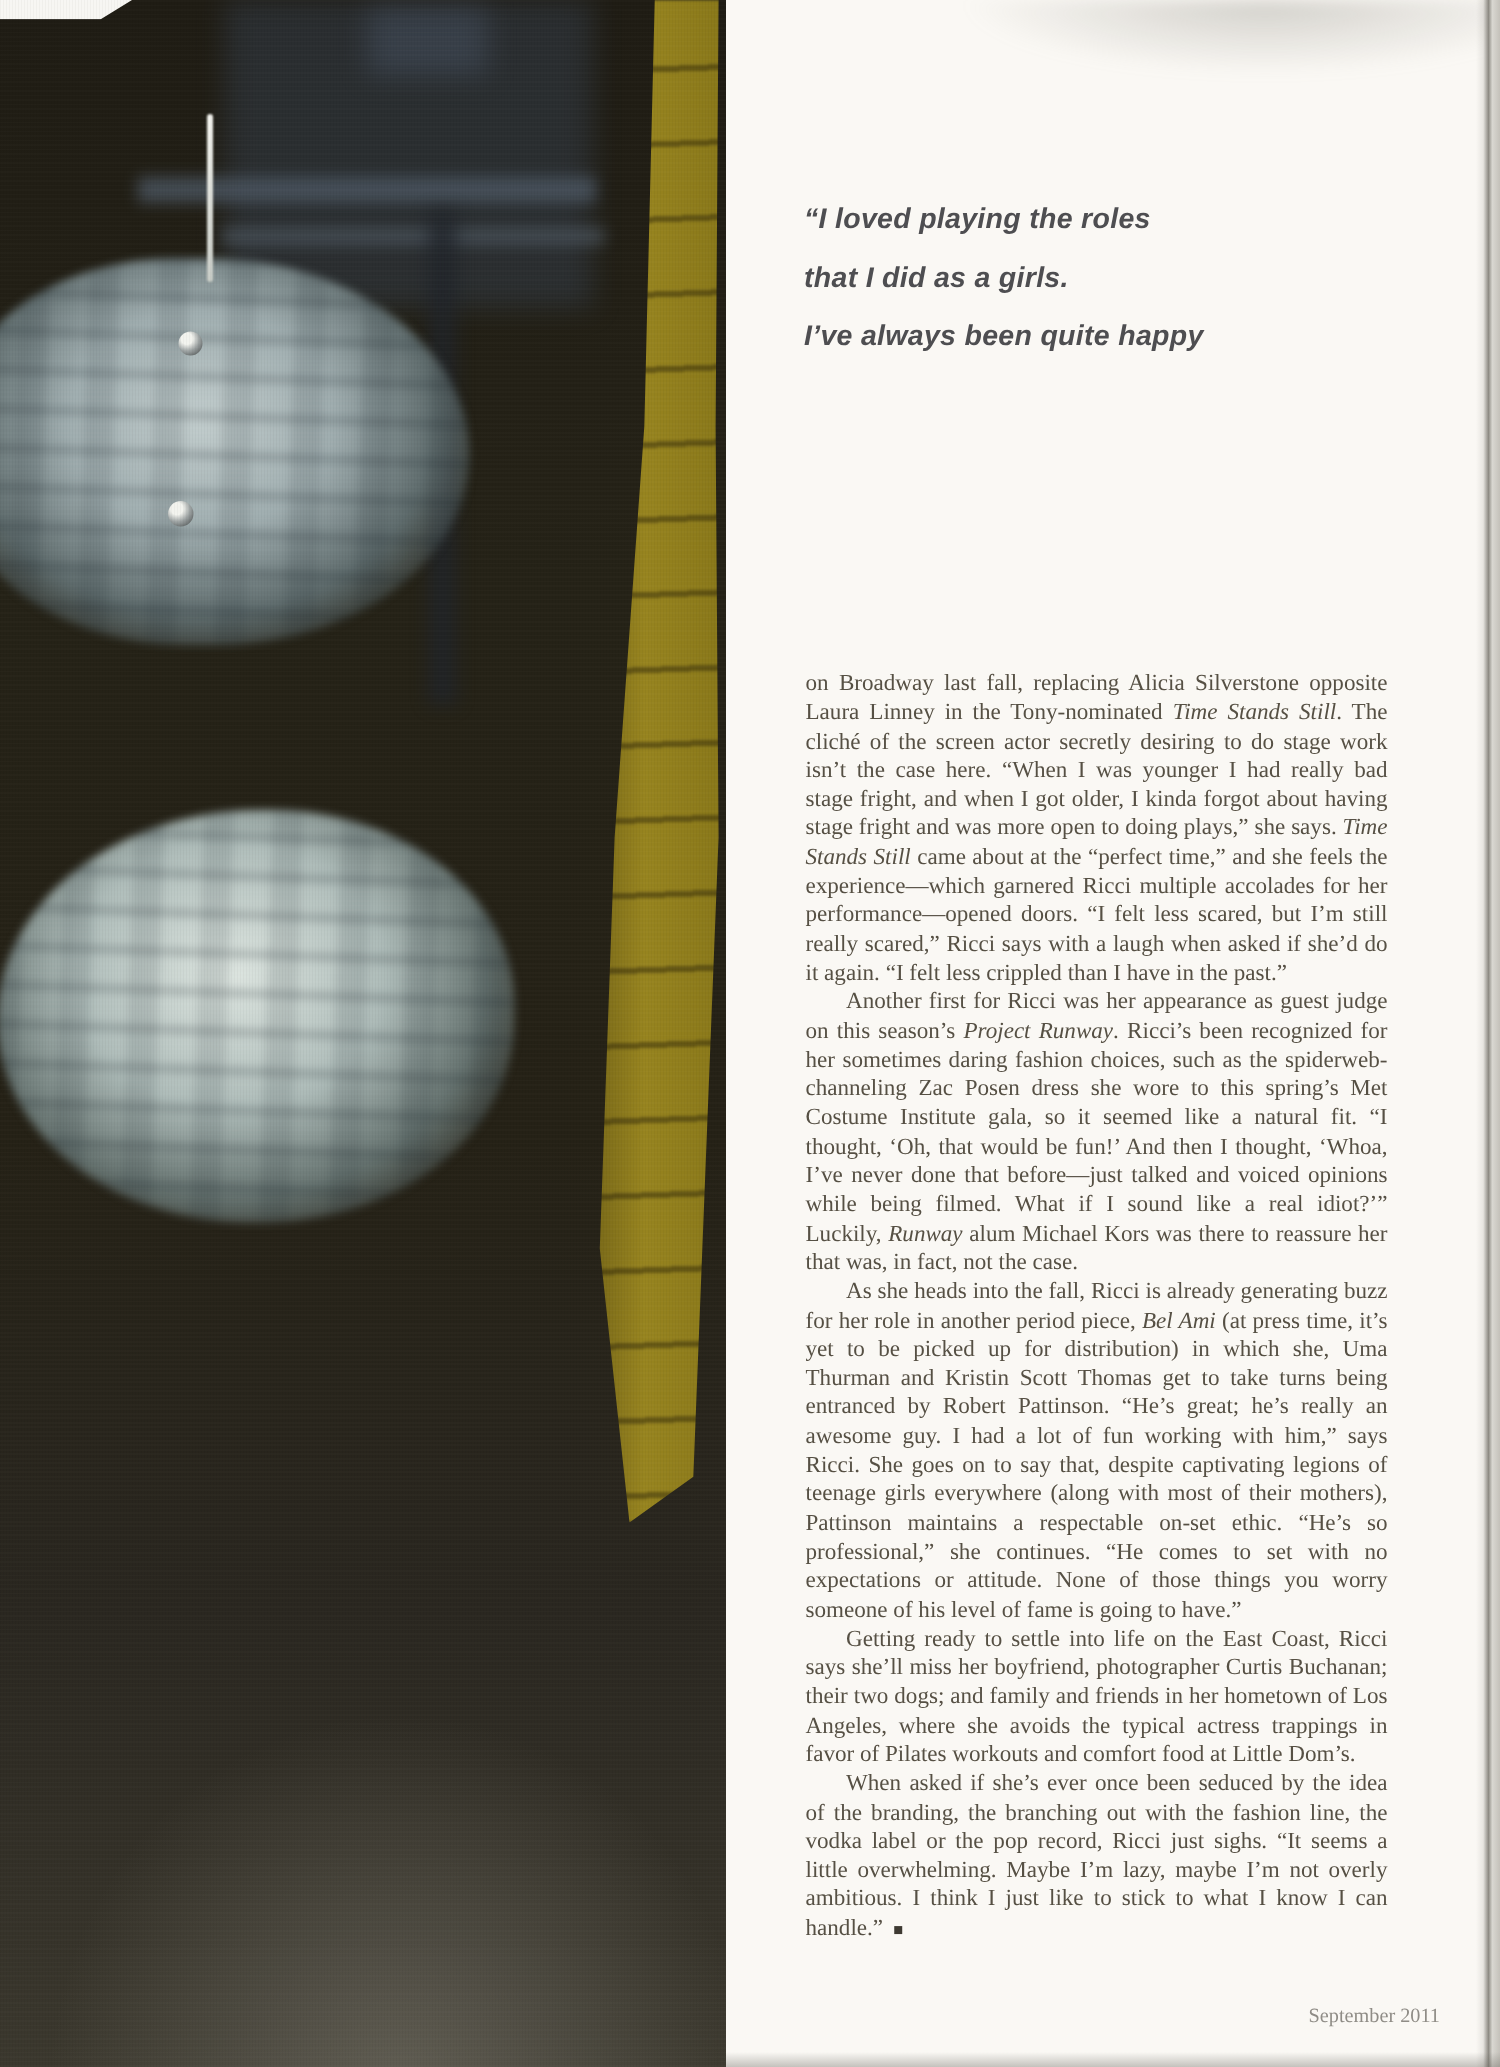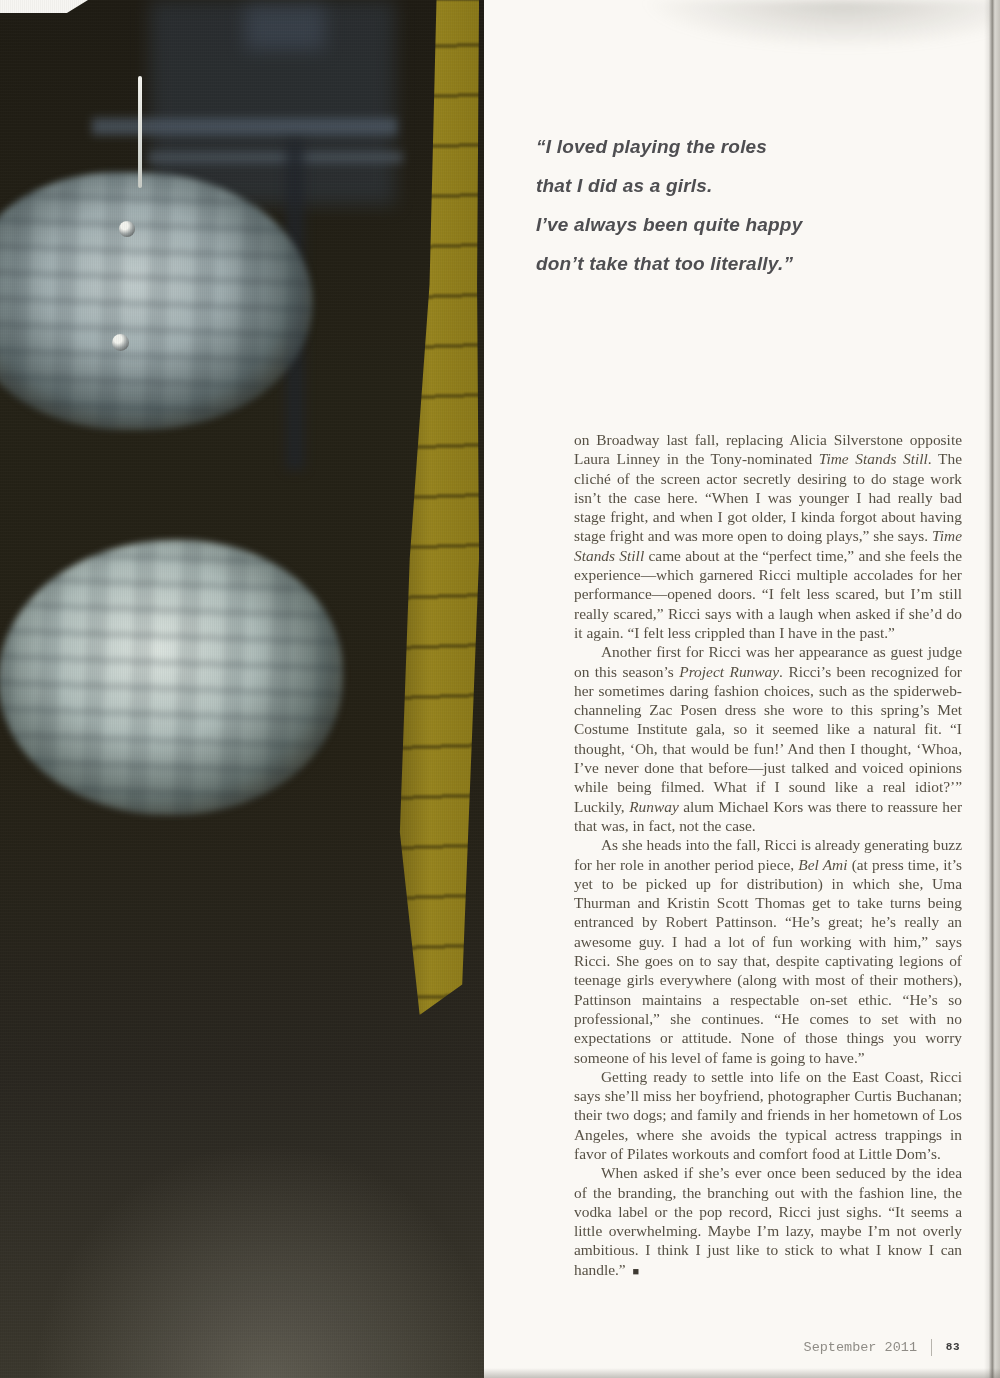--- a/index.html
+++ b/index.html
@@ -68,35 +68,35 @@
   .pull-quote{
     position:absolute;left:536px;top:127px;width:420px;
     font-family:"Liberation Sans", sans-serif;
     font-weight:bold;font-style:italic;
     font-size:19px;line-height:39px;letter-spacing:.2px;
     color:var(--quote-ink,#4e4e51);
   }
 
   
   .article{
-    position:absolute;left:537px;top:430px;width:388px;
+    position:absolute;left:537px;top:446px;width:388px;
     font-size:15.4px;line-height:19.3px;text-align:justify;
     color:var(--body-ink,#565044);
-    margin-left:37px;
   }
   .para{margin:0;text-indent:0;}
   .para.indent{text-indent:27px;}
   .para em{font-style:italic;}
   .end-mark{font-size:11px;letter-spacing:0;color:#3e3a32;padding-left:3px;}
 
   
   .footer{
     position:absolute;right:40px;top:1336px;height:22px;
-    display:flex;align-items:center;gap:9px;
-    font-family:Liberation Mono, monospace;
+    display:flex;align-items:center;gap:24px;
+    font-family:Liberation Serif, serif;
+    flex-direction:column;
   }
   .footer-issue{color:var(--footer-gray,#8f8c86);font-size:13.5px;}
   .footer-sep{color:#aeaba4;font-size:18px;font-weight:300;transform:scaleX(.6);}
   .footer-num{color:var(--page-number-ink,#3c3c3c);font-weight:bold;font-size:11px;letter-spacing:.5px;}
 
   
   .edge-right{
     position:absolute;right:0;top:0;width:16px;height:1378px;
     background:linear-gradient(90deg,
       rgba(0,0,0,0) 0%, rgba(125,122,115,.15) 30%,
@@ -133,21 +133,20 @@
   <div class="ph-layer ph-wood"></div>
   <div class="ph-layer ph-bottom-glow"></div>
   <div class="ph-layer ph-corner-sliver"></div>
   <div class="ph-layer ph-grain"></div>
 </div>
 
 <div class="pull-quote">
     <div class="pq-line">“I loved playing the roles</div>
     <div class="pq-line">that I did as a girls.</div>
     <div class="pq-line">I’ve always been quite happy</div>
-    <div class="pq-line">don’t take that too literally.”</div>
   </div>
 
 <div class="article">
     <p class="para"><span>on Broadway last fall, replacing Alicia Silverstone opposite Laura Linney in the Tony-nominated </span><em>Time Stands Still</em><span>. The cliché of the screen actor secretly desiring to do stage work isn’t the case here. “When I was younger I had really bad stage fright, and when I got older, I kinda forgot about having stage fright and was more open to doing plays,” she says. </span><em>Time Stands Still</em><span> came about at the “perfect time,” and she feels the experience—which garnered Ricci multiple accolades for her performance—opened doors. “I felt less scared, but I’m still really scared,” Ricci says with a laugh when asked if she’d do it again. “I felt less crippled than I have in the past.”</span></p>
     <p class="para indent"><span>Another first for Ricci was her appearance as guest judge on this season’s </span><em>Project Runway</em><span>. Ricci’s been recognized for her sometimes daring fashion choices, such as the spiderweb-channeling Zac Posen dress she wore to this spring’s Met Costume Institute gala, so it seemed like a natural fit. “I thought, ‘Oh, that would be fun!’ And then I thought, ‘Whoa, I’ve never done that before—just talked and voiced opinions while being filmed. What if I sound like a real idiot?’” Luckily, </span><em>Runway</em><span> alum Michael Kors was there to reassure her that was, in fact, not the case.</span></p>
     <p class="para indent"><span>As she heads into the fall, Ricci is already generating buzz for her role in another period piece, </span><em>Bel Ami</em><span> (at press time, it’s yet to be picked up for distribution) in which she, Uma Thurman and Kristin Scott Thomas get to take turns being entranced by Robert Pattinson. “He’s great; he’s really an awesome guy. I had a lot of fun working with him,” says Ricci. She goes on to say that, despite captivating legions of teenage girls everywhere (along with most of their mothers), Pattinson maintains a respectable on-set ethic. “He’s so professional,” she continues. “He comes to set with no expectations or attitude. None of those things you worry someone of his level of fame is going to have.”</span></p>
     <p class="para indent"><span>Getting ready to settle into life on the East Coast, Ricci says she’ll miss her boyfriend, photographer Curtis Buchanan; their two dogs; and family and friends in her hometown of Los Angeles, where she avoids the typical actress trappings in favor of Pilates workouts and comfort food at Little Dom’s.</span></p>
     <p class="para indent"><span>When asked if she’s ever once been seduced by the idea of the branding, the branching out with the fashion line, the vodka label or the pop record, Ricci just sighs. “It seems a little overwhelming. Maybe I’m lazy, maybe I’m not overly ambitious. I think I just like to stick to what I know I can handle.” </span><span class="end-mark">■</span></p>
   </div>
 

